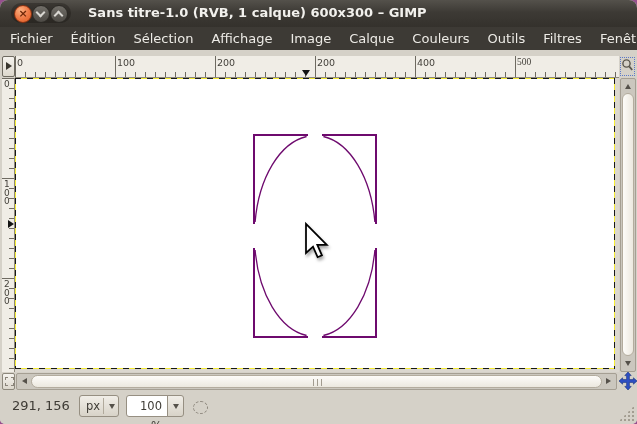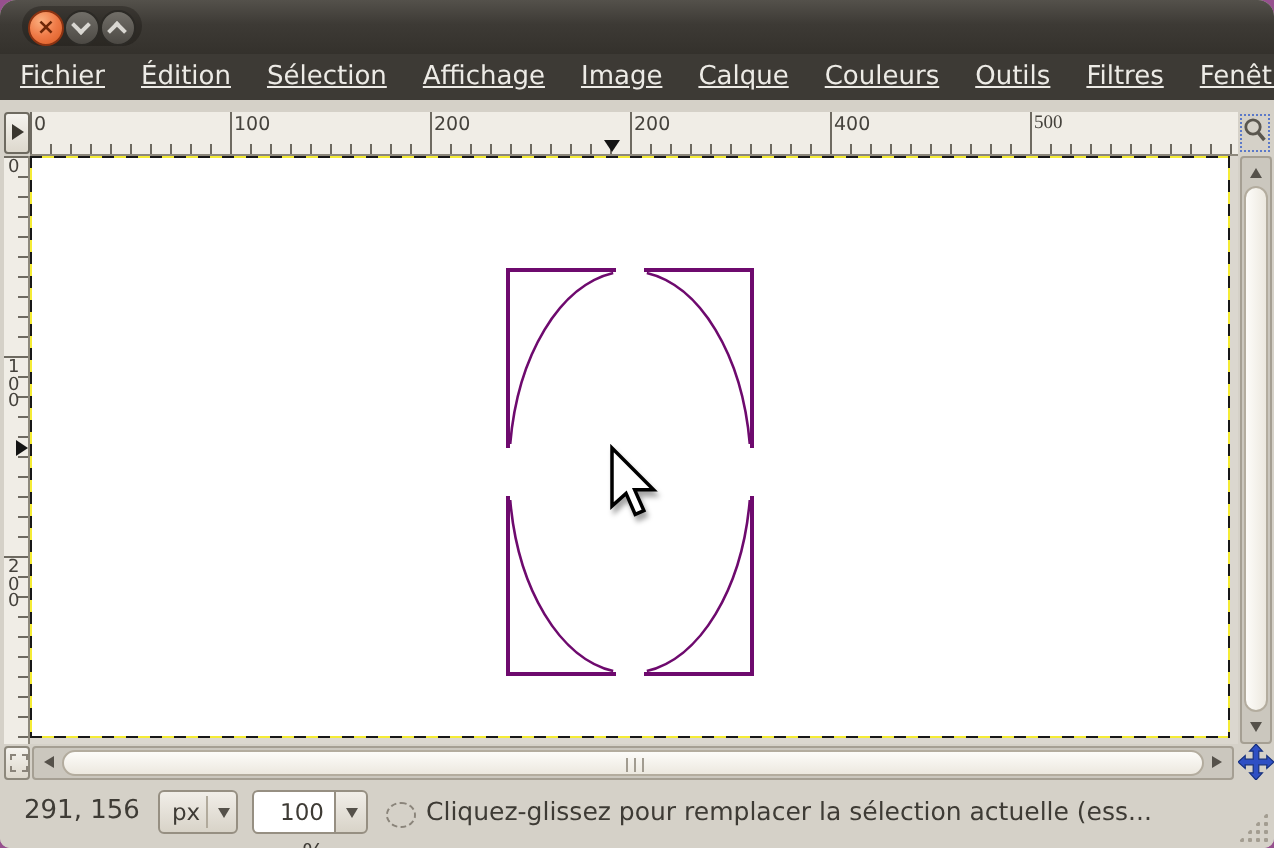--- a/index.html
+++ b/index.html
@@ -11,21 +11,21 @@
   .wbtn.close{left:3px;background:radial-gradient(circle at 35% 28%,#fcb080,#ef7a47 50%,#d95a22);border:1px solid #8c3312;color:#6e2708;}
   .wbtn.minmax{background:linear-gradient(#716e68,#4c4944);border:1px solid #2c2a26;}
   .wbtn.min{left:21px;}
   .wbtn.max{left:39px;}
   .chev{position:absolute;left:4px;width:5px;height:5px;border-left:2px solid #d9d7d2;border-bottom:2px solid #d9d7d2;}
   .chev.down{top:3px;transform:rotate(-45deg);}
   .chev.up{top:6px;transform:rotate(135deg);}
   .title{position:absolute;left:88px;top:0;height:27px;line-height:26px;color:#f2f1ed;font-size:13px;font-weight:bold;white-space:nowrap;}
   
   .menubar{position:absolute;left:0;top:27px;width:637px;height:23px;background:#3d3a35;white-space:nowrap;}
-  .menu-item{display:inline-block;padding:0 9px;font-size:13px;line-height:23px;color:#edebe6;text-decoration:underline;}
+  .menu-item{display:inline-block;padding:0 9px;font-size:13px;line-height:23px;color:#edebe6;}
   .menu-item:first-child{margin-left:1px;}
   
   .origin-btn{position:absolute;left:2px;top:56px;width:13px;height:21px;background:linear-gradient(#f5f3ee,#ddd8cd);border:1px solid #6e6a60;border-radius:2px;box-sizing:border-box;}
   .origin-btn .tri{position:absolute;left:3px;top:5px;width:0;height:0;border-top:4px solid transparent;border-bottom:4px solid transparent;border-left:6px solid #3a372f;}
   .ruler-top{position:absolute;left:15px;top:56px;width:604px;height:22px;background:#f0ede6;border-bottom:1px solid #8d887c;box-sizing:border-box;overflow:hidden;}
   .ruler-top .ticks{position:absolute;left:0;right:0;bottom:0;height:5px;background:repeating-linear-gradient(90deg,#6e6a61 0 1px,transparent 1px 10px);}
   .ruler-top .maj{position:absolute;top:0;bottom:0;width:1px;background:#6e6a61;}
   .ruler-top .lbl{position:absolute;top:1px;font-size:9.5px;color:#45423c;}
   .marker-top{position:absolute;top:14px;width:0;height:0;border-left:4.5px solid transparent;border-right:4.5px solid transparent;border-top:6px solid #141414;}
   .ruler-left{position:absolute;left:2px;top:78px;width:13px;height:294px;background:#f0ede6;border-right:1px solid #8d887c;box-sizing:border-box;overflow:hidden;}
@@ -77,20 +77,21 @@
   <div class="titlebar">
     <div class="btn-group">
       <div class="wbtn close"><span>×</span></div>
       <div class="wbtn minmax min">
           <span class="chev down"></span>
         </div>
       <div class="wbtn minmax max">
           <span class="chev up"></span>
         </div>
     </div>
+    <div class="title">Sans titre-1.0 (RVB, 1 calque) 600x300 – GIMP</div>
   </div>
 
   <div class="menubar"><span class="menu-item">Fichier</span><span class="menu-item">Édition</span><span class="menu-item">Sélection</span><span class="menu-item">Affichage</span><span class="menu-item">Image</span><span class="menu-item">Calque</span><span class="menu-item">Couleurs</span><span class="menu-item">Outils</span><span class="menu-item">Filtres</span><span class="menu-item">Fenêtres</span></div>
 
   <div class="origin-btn">
       <div class="tri"></div>
     </div>
 
   <div class="ruler-top">
     <div class="ticks"></div>
@@ -179,17 +180,16 @@
     <div class="unit-combo">
       <span class="u-lbl">px</span>
       <span class="sep"></span>
       <span class="dn-tri"></span>
     </div>
     <div class="zoom-entry">100 %</div>
     <div class="zoom-btn">
         <span class="dn-tri"></span>
       </div>
     <div class="tool-icon"></div>
-    <div class="status-msg">Cliquez-glissez pour remplacer la sélection actuelle (ess...</div>
     <div class="resize-grip"></div>
   </div>
 
 </div>
 
 </body></html>

